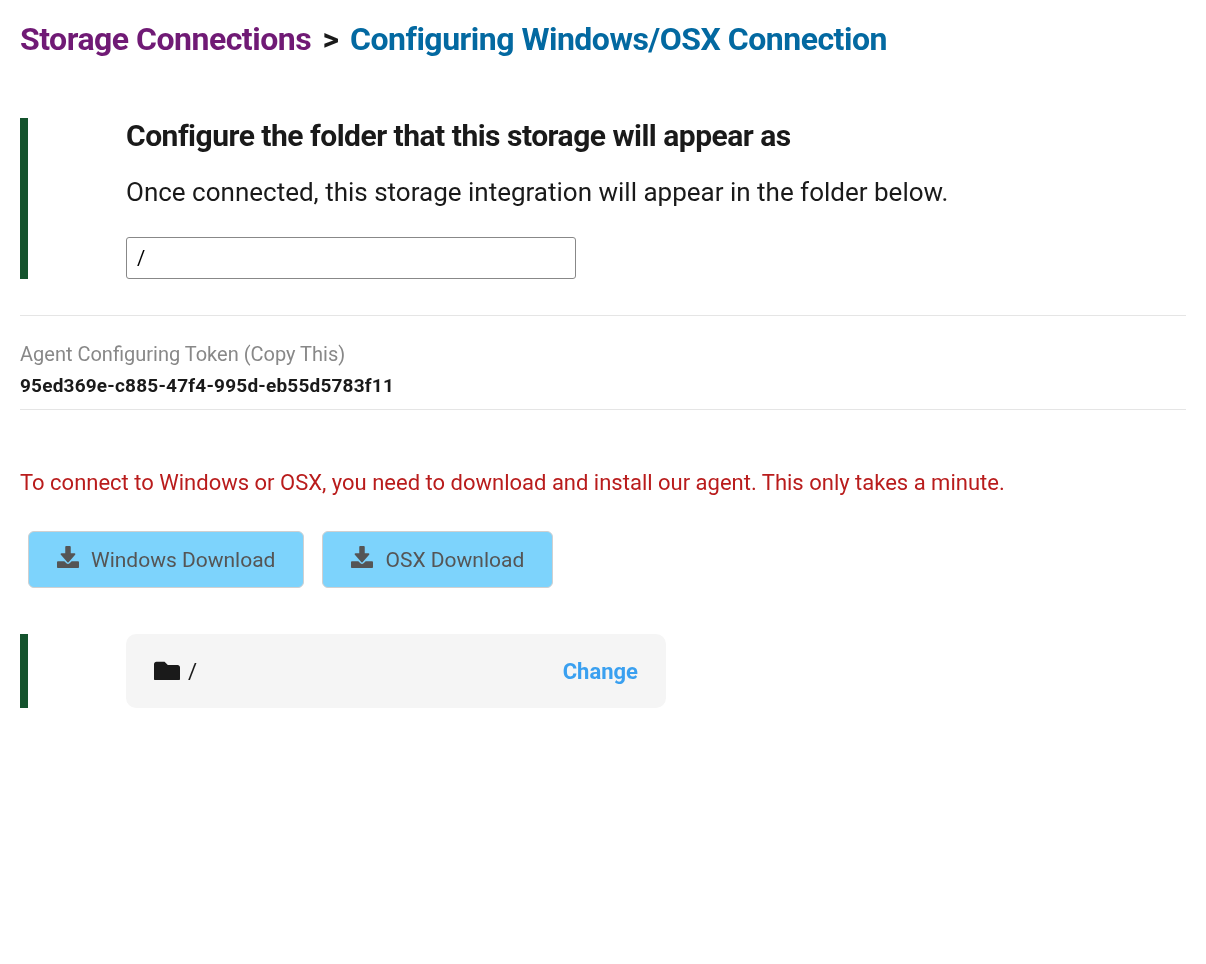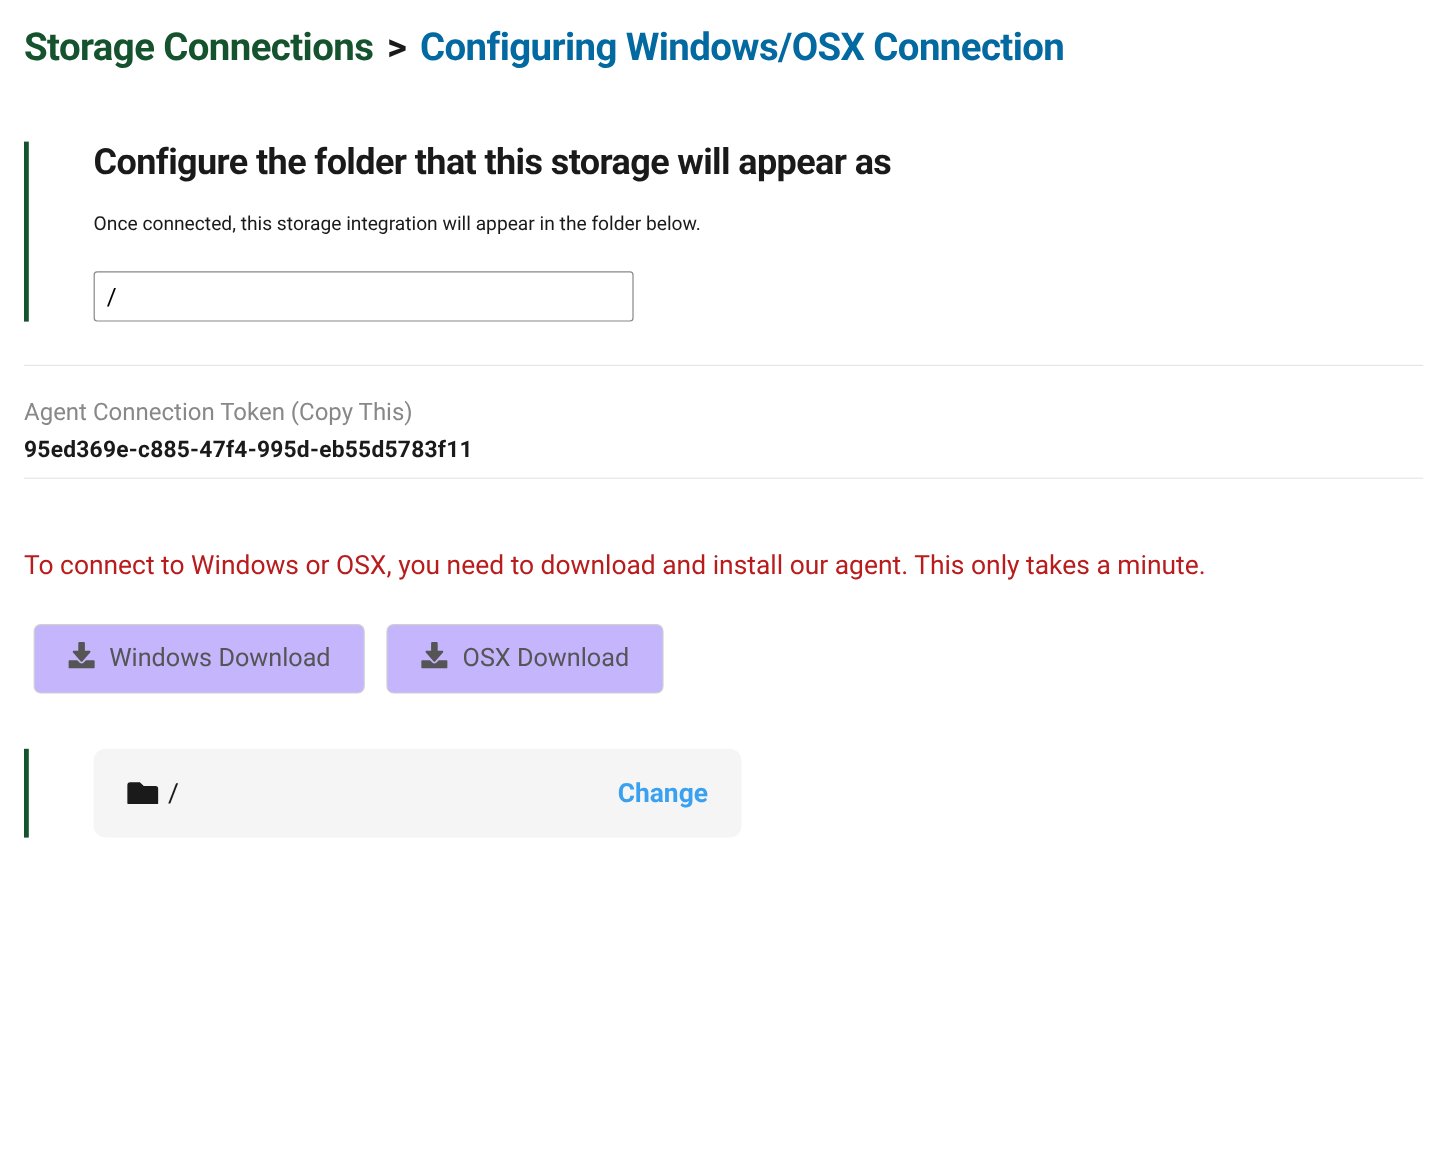--- a/index.html
+++ b/index.html
@@ -14,44 +14,44 @@
       padding: 20px;
       width: 1206px;
     }
     .breadcrumb {
       font-size: 32px;
       font-weight: 700;
       margin-bottom: 60px;
       letter-spacing: -0.5px;
     }
     .breadcrumb-root {
-      color: #14532d;
+      color: #701a75;
       text-decoration: none;
     }
     .breadcrumb-sep {
       color: #1a1a1a;
       margin: 0 4px;
     }
     .breadcrumb-current {
       color: #0369a1;
     }
     .section-block {
-      border-left: 4px solid #14532d;
-      padding-left: 54px;
+      border-left: 8px solid #14532d;
+      padding-left: 98px;
       margin-bottom: 36px;
     }
     .section-heading {
       font-size: 30px;
       font-weight: 700;
       color: #1a1a1a;
       margin-bottom: 24px;
       letter-spacing: -0.5px;
     }
     .section-desc {
-      font-size: 16px;
+      font-size: 26px;
       color: #1a1a1a;
       margin-bottom: 30px;
     }
     .folder-input {
       width: 450px;
       height: 42px;
       font-size: 20px;
       padding: 6px 10px;
       border: 1px solid #888;
       border-radius: 3px;
@@ -86,21 +86,21 @@
     .button-row {
       display: flex;
       gap: 18px;
       margin-left: 8px;
       margin-bottom: 46px;
     }
     .download-btn {
       display: inline-flex;
       align-items: center;
       gap: 12px;
-      background: #c4b5fd;
+      background: #7dd3fc;
       border: 1px solid #d0d0d0;
       border-radius: 6px;
       padding: 14px 28px;
       font-size: 21px;
       color: #555;
       cursor: pointer;
       font-family: inherit;
     }
     .download-btn svg {
       width: 22px;
@@ -150,21 +150,21 @@
 
 <div class="section-block">
   <h2 class="section-heading">Configure the folder that this storage will appear as</h2>
   <p class="section-desc">Once connected, this storage integration will appear in the folder below.</p>
   <input type="text" class="folder-input" value="/" style="">
 </div>
 
 <hr class="hr-divider">
 
 <div class="field-group">
-  <div class="field-label">Agent Connection Token (Copy This)</div>
+  <div class="field-label">Agent Configuring Token (Copy This)</div>
   <div class="token-value">95ed369e-c885-47f4-995d-eb55d5783f11</div>
 </div>
 
 <hr class="hr-divider">
 
 <p class="info-text">To connect to Windows or OSX, you need to download and install our agent. This only takes a minute.</p>
 
 <div class="button-row">
   <button class="download-btn">
     <span>

